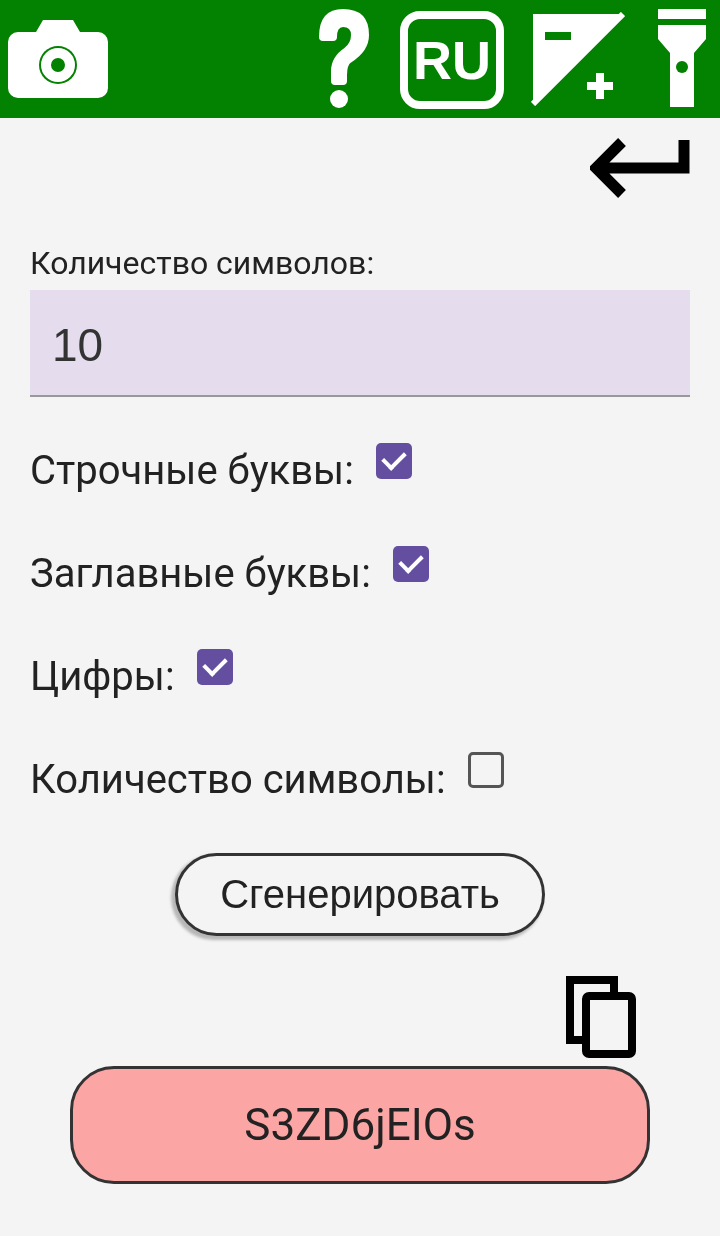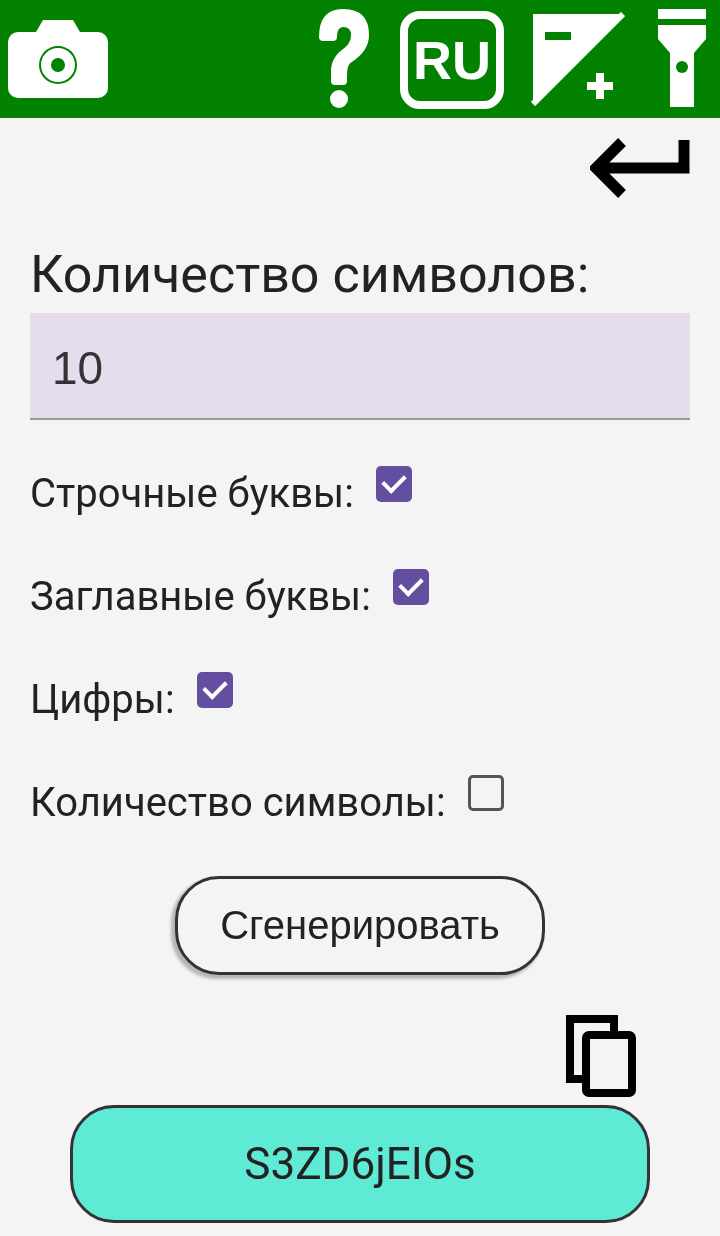--- a/index.html
+++ b/index.html
@@ -22,21 +22,21 @@
   }
   
   .back-row {
     display: flex;
     justify-content: flex-end;
     margin-bottom: 40px;
     padding-right: 0;
   }
   
   .label {
-    font-size: 52px;
+    font-size: 32px;
     color: #222;
     margin-bottom: 8px;
   }
   
   .input-field {
     width: 100%;
     background: #e5dced;
     border: none;
     border-bottom: 2px solid #999;
     font-size: 46px;
@@ -90,41 +90,41 @@
     justify-content: center;
     margin-top: -6px;
     margin-bottom: 40px;
   }
   .gen-button {
     font-size: 40px;
     color: #222;
     background: #f4f4f4;
     border: 3px solid #333;
     border-radius: 44px;
-    padding: 24px 42px;
+    padding: 16px 42px;
     box-shadow: -3px 3px 3px 1px rgba(0,0,0,0.25);
     cursor: pointer;
   }
   
   .copy-row {
     display: flex;
     justify-content: flex-end;
     padding-right: 50px;
     margin-bottom: 2px;
   }
   
   .result-box {
     margin: 0 40px;
     border: 3px solid #333;
     border-radius: 44px;
     padding: 30px 20px;
     text-align: center;
     font-size: 44px;
     color: #222;
-    background: #5eead4;
+    background: #fca5a5;
   }
 </style>
 </head>
 <body>
 
 <div class="topbar">
   <div class="topbar-left">
     <span>
       <svg width="100" height="82" viewBox="0 0 100 82">
         <path fill="#fff" d="M 35 2 L 65 2 L 72 14 L 90 14 A 10 10 0 0 1 100 24 L 100 70 A 10 10 0 0 1 90 80 L 10 80 A 10 10 0 0 1 0 70 L 0 24 A 10 10 0 0 1 10 14 L 28 14 Z"></path>

